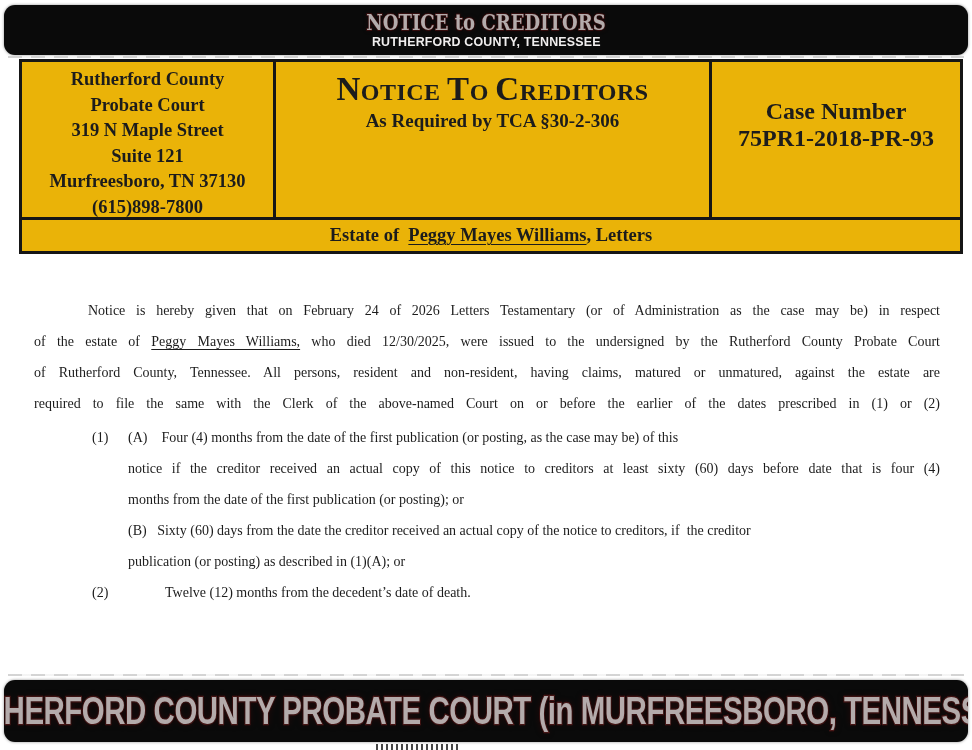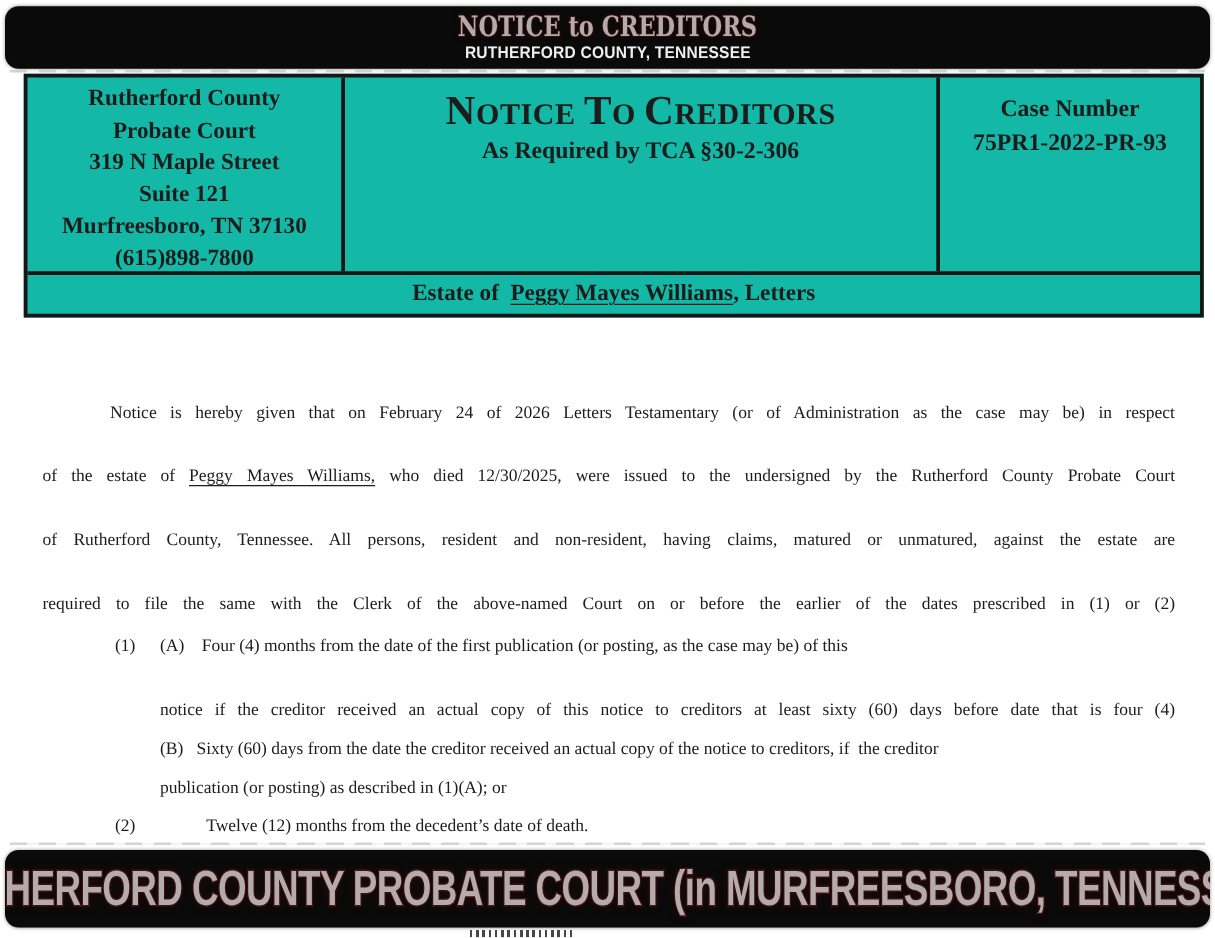--- a/index.html
+++ b/index.html
@@ -88,21 +88,21 @@
   }
 
   
   .header-table {
     position: absolute;
     left: 19px;
     top: 59px;
     width: 944px;
     border: 3px solid #161616;
     box-sizing: border-box;
-    background: #14b8a6;
+    background: #eab308;
   }
   .ht-row1 { display: flex; height: 155px; border-bottom: 3px solid #161616; }
   .cell { box-sizing: border-box; }
   .cell-court {
     width: 254px;
     border-right: 3px solid #161616;
     text-align: center;
     font-weight: bold;
     font-size: 18.5px;
     line-height: 25.5px;
@@ -117,26 +117,26 @@
   }
   .nt-title {
     font-weight: bold;
     font-size: 24px;
     line-height: 34px;
     letter-spacing: 0.5px;
   }
   .nt-title .sc-big { font-size: 33px; }
   .nt-sub { font-weight: bold; font-size: 19px; line-height: 24px; }
   .cell-case {
-    width: 208px;
+    width: 248px;
     text-align: center;
     font-weight: bold;
-    font-size: 19px;
+    font-size: 24px;
     line-height: 27px;
-    padding-top: 12px;
+    padding-top: 36px;
   }
   .ht-row2 {
     height: 31px;
     display: flex;
     align-items: center;
     justify-content: center;
     font-weight: bold;
     font-size: 18.5px;
     white-space: pre;
   }
@@ -149,21 +149,21 @@
   
   .content {
     position: absolute;
     left: 34px;
     top: 295px;
     width: 906px;
     font-size: 14px;
   }
   .line { position: relative; line-height: 31px; }
   .pre { white-space: pre; }
-  .j { text-align: justify; text-align-last: justify; white-space: normal; margin-top: 20px; }
+  .j { text-align: justify; text-align-last: justify; white-space: normal; }
   .indent1 { padding-left: 54px; }
   .ind128 { padding-left: 94px; }
   .ind165 { padding-left: 131px; }
   .li-first { margin-top: 3px; }
   .marker { position: absolute; left: 58px; top: 0; white-space: pre; }
 </style>
 </head>
 <body>
 
 <div class="page">
@@ -182,34 +182,35 @@
 319 N Maple Street
 Suite 121
 Murfreesboro, TN  37130
 (615)898-7800</div>
       <div class="cell cell-title">
         <div class="nt-title"><span class="sc-big">N</span>OTICE <span class="sc-big">T</span>O <span class="sc-big">C</span>REDITORS</div>
         <div class="nt-sub">As Required by TCA §30-2-306</div>
       </div>
       <div class="cell cell-case">
         <div>Case Number</div>
-        <div>75PR1-2022-PR-93</div>
+        <div>75PR1-2018-PR-93</div>
       </div>
     </div>
     <div class="ht-row2"><span>Estate of  </span><span class="u">Peggy Mayes Williams</span><span>, Letters</span></div>
   </div>
 
   <div class="content">
     <div class="line j indent1">Notice is hereby given that on February 24 of 2026 Letters Testamentary (or of Administration as the case may be) in respect</div>
     <div class="line j"><span>of the estate of </span><span class="u">Peggy Mayes Williams,</span><span> who died 12/30/2025, were issued to the undersigned by the Rutherford County Probate Court</span></div>
     <div class="line j">of Rutherford County, Tennessee.  All persons, resident and non-resident, having claims, matured or unmatured, against the estate are</div>
     <div class="line j">required to file the same with the Clerk of the above-named Court on or before the earlier of the dates prescribed in (1) or (2)</div>
 
     <div class="line pre ind128 li-first"><span class="marker">(1)</span><span>(A)    Four (4) months from the date of the first publication (or posting, as the case may be) of this</span></div>
     <div class="line j ind128">notice if the creditor received an actual copy of this notice to creditors at least sixty (60) days before date that is four (4)</div>
+    <div class="line pre ind128">months from the date of the first publication (or posting); or</div>
 
     <div class="line pre ind128">(B)   Sixty (60) days from the date the creditor received an actual copy of the notice to creditors, if  the creditor</div>
     <div class="line pre ind128">publication (or posting) as described in (1)(A); or</div>
 
     <div class="line pre ind165"><span class="marker">(2)</span><span>Twelve (12) months from the decedent’s date of death.</span></div>
   </div>
 
   <div class="scan-artifact scan-bottom"></div>
 
   <div class="banner bottom-banner">

